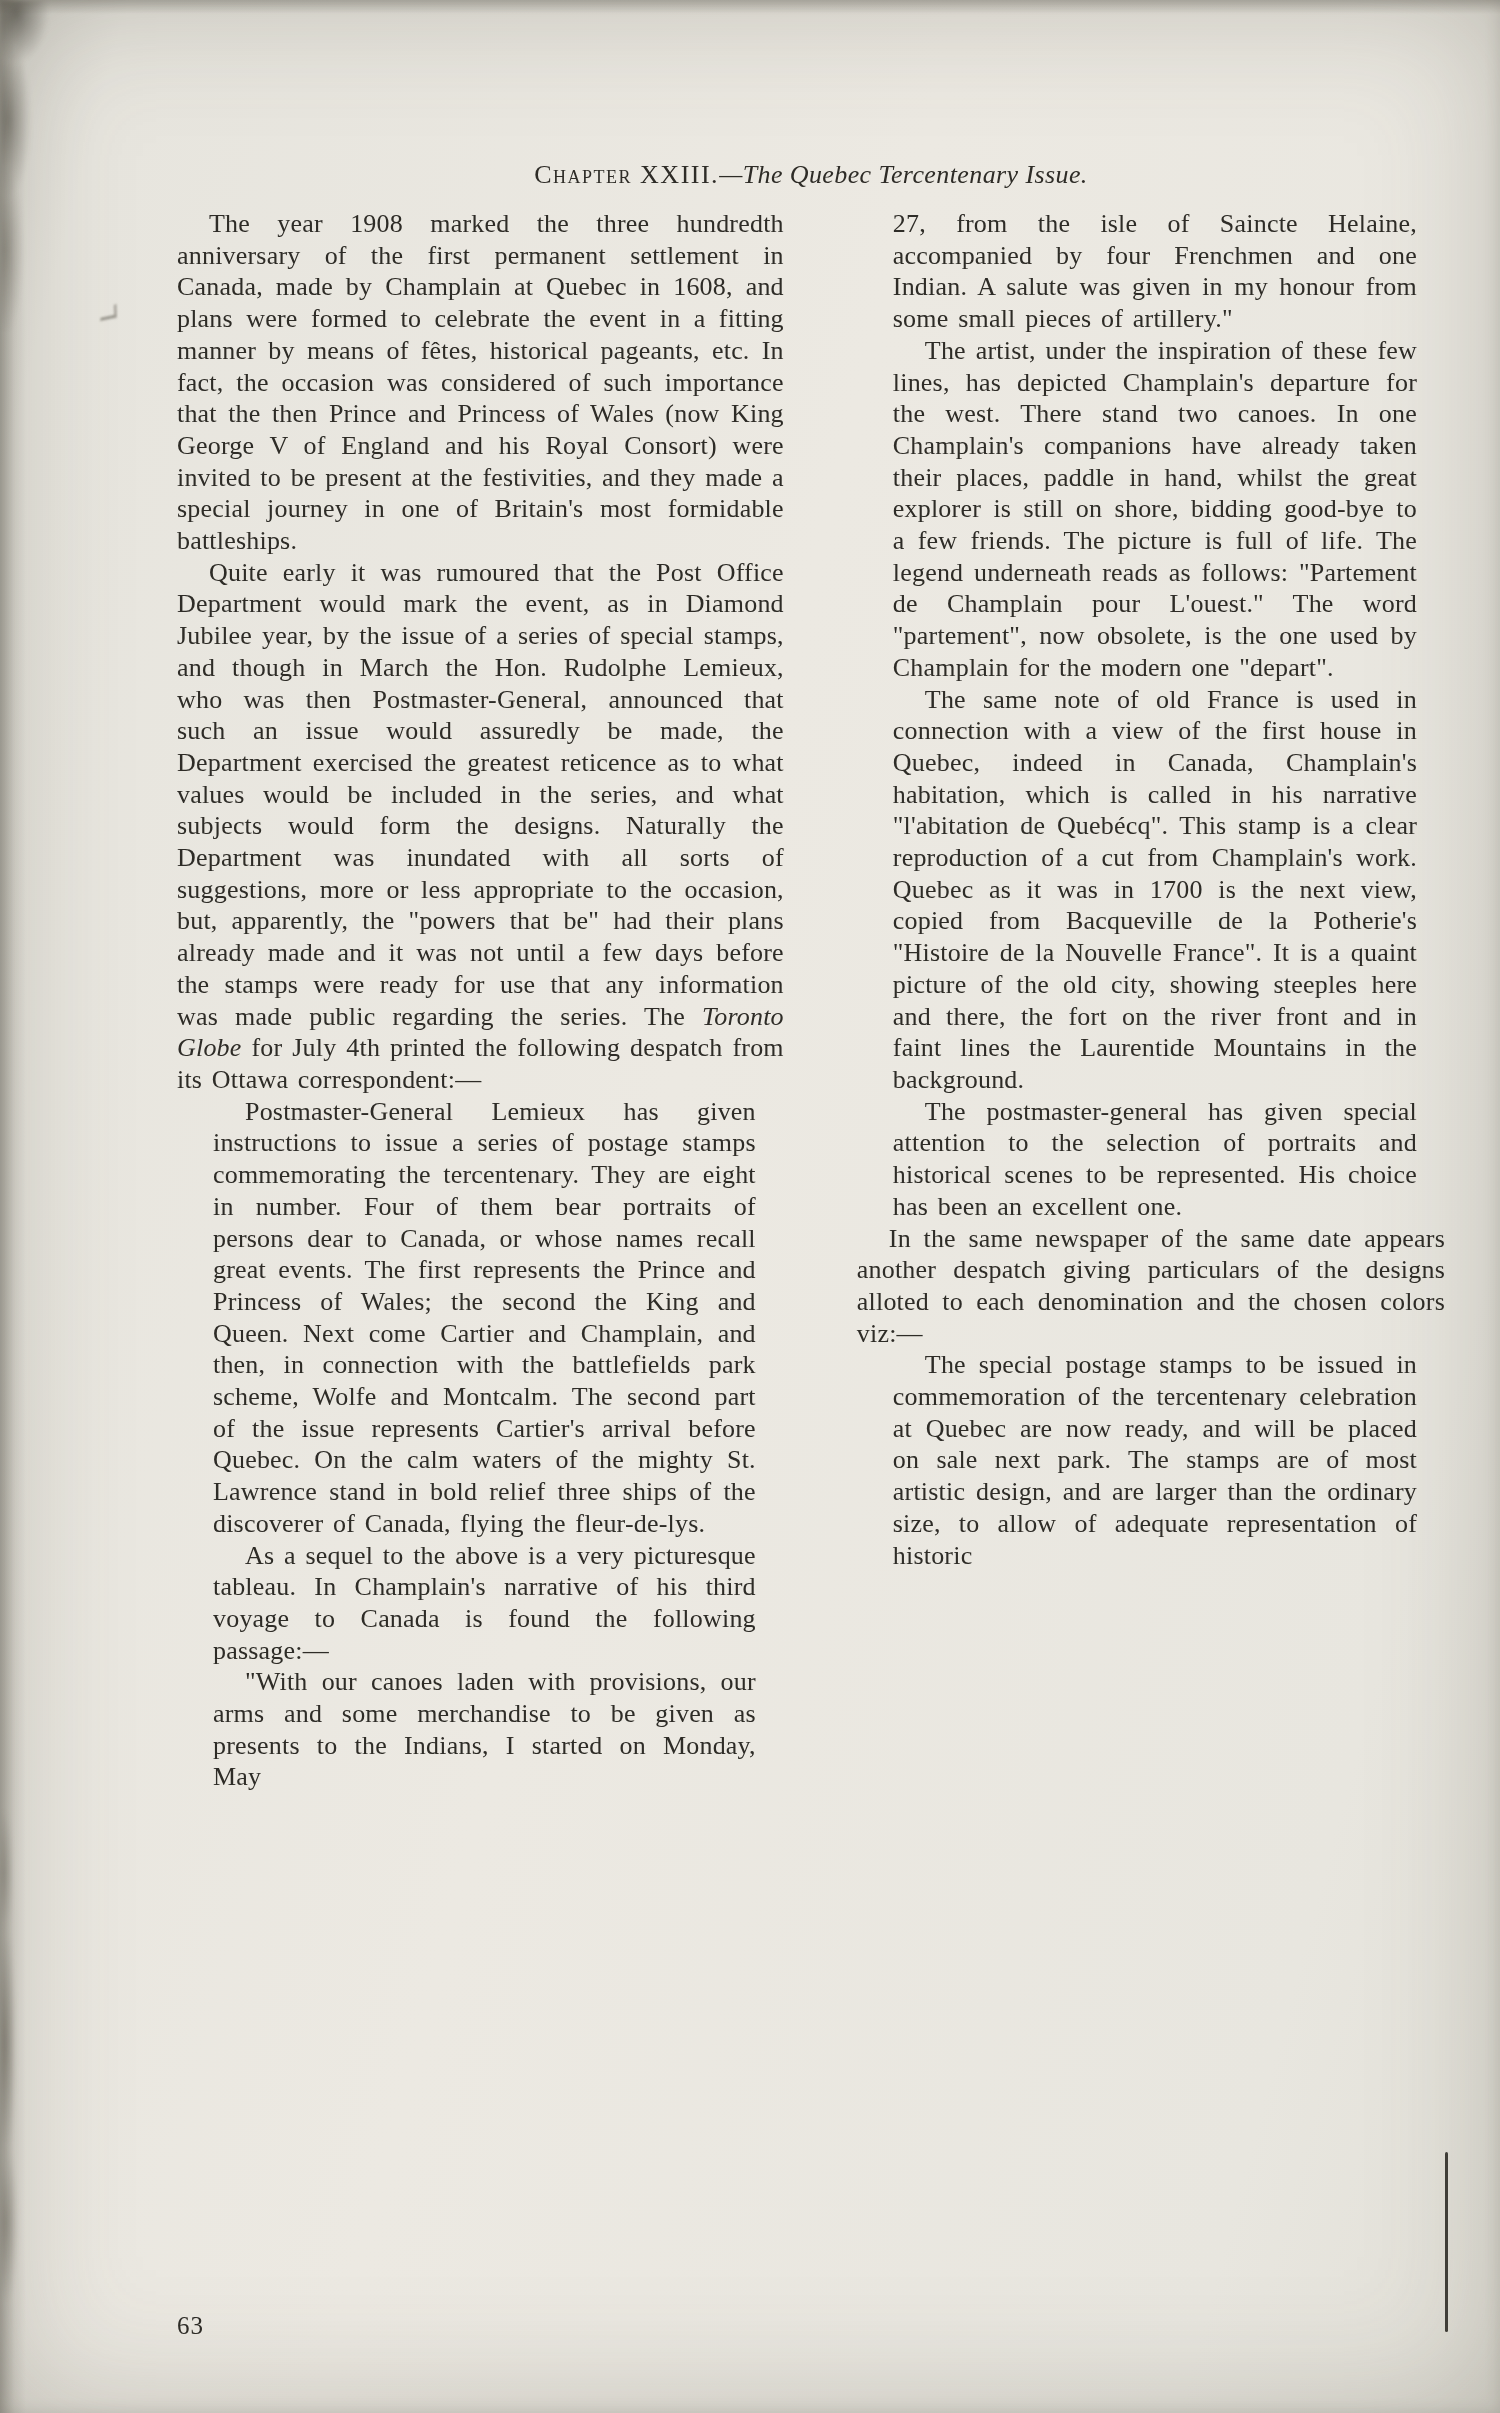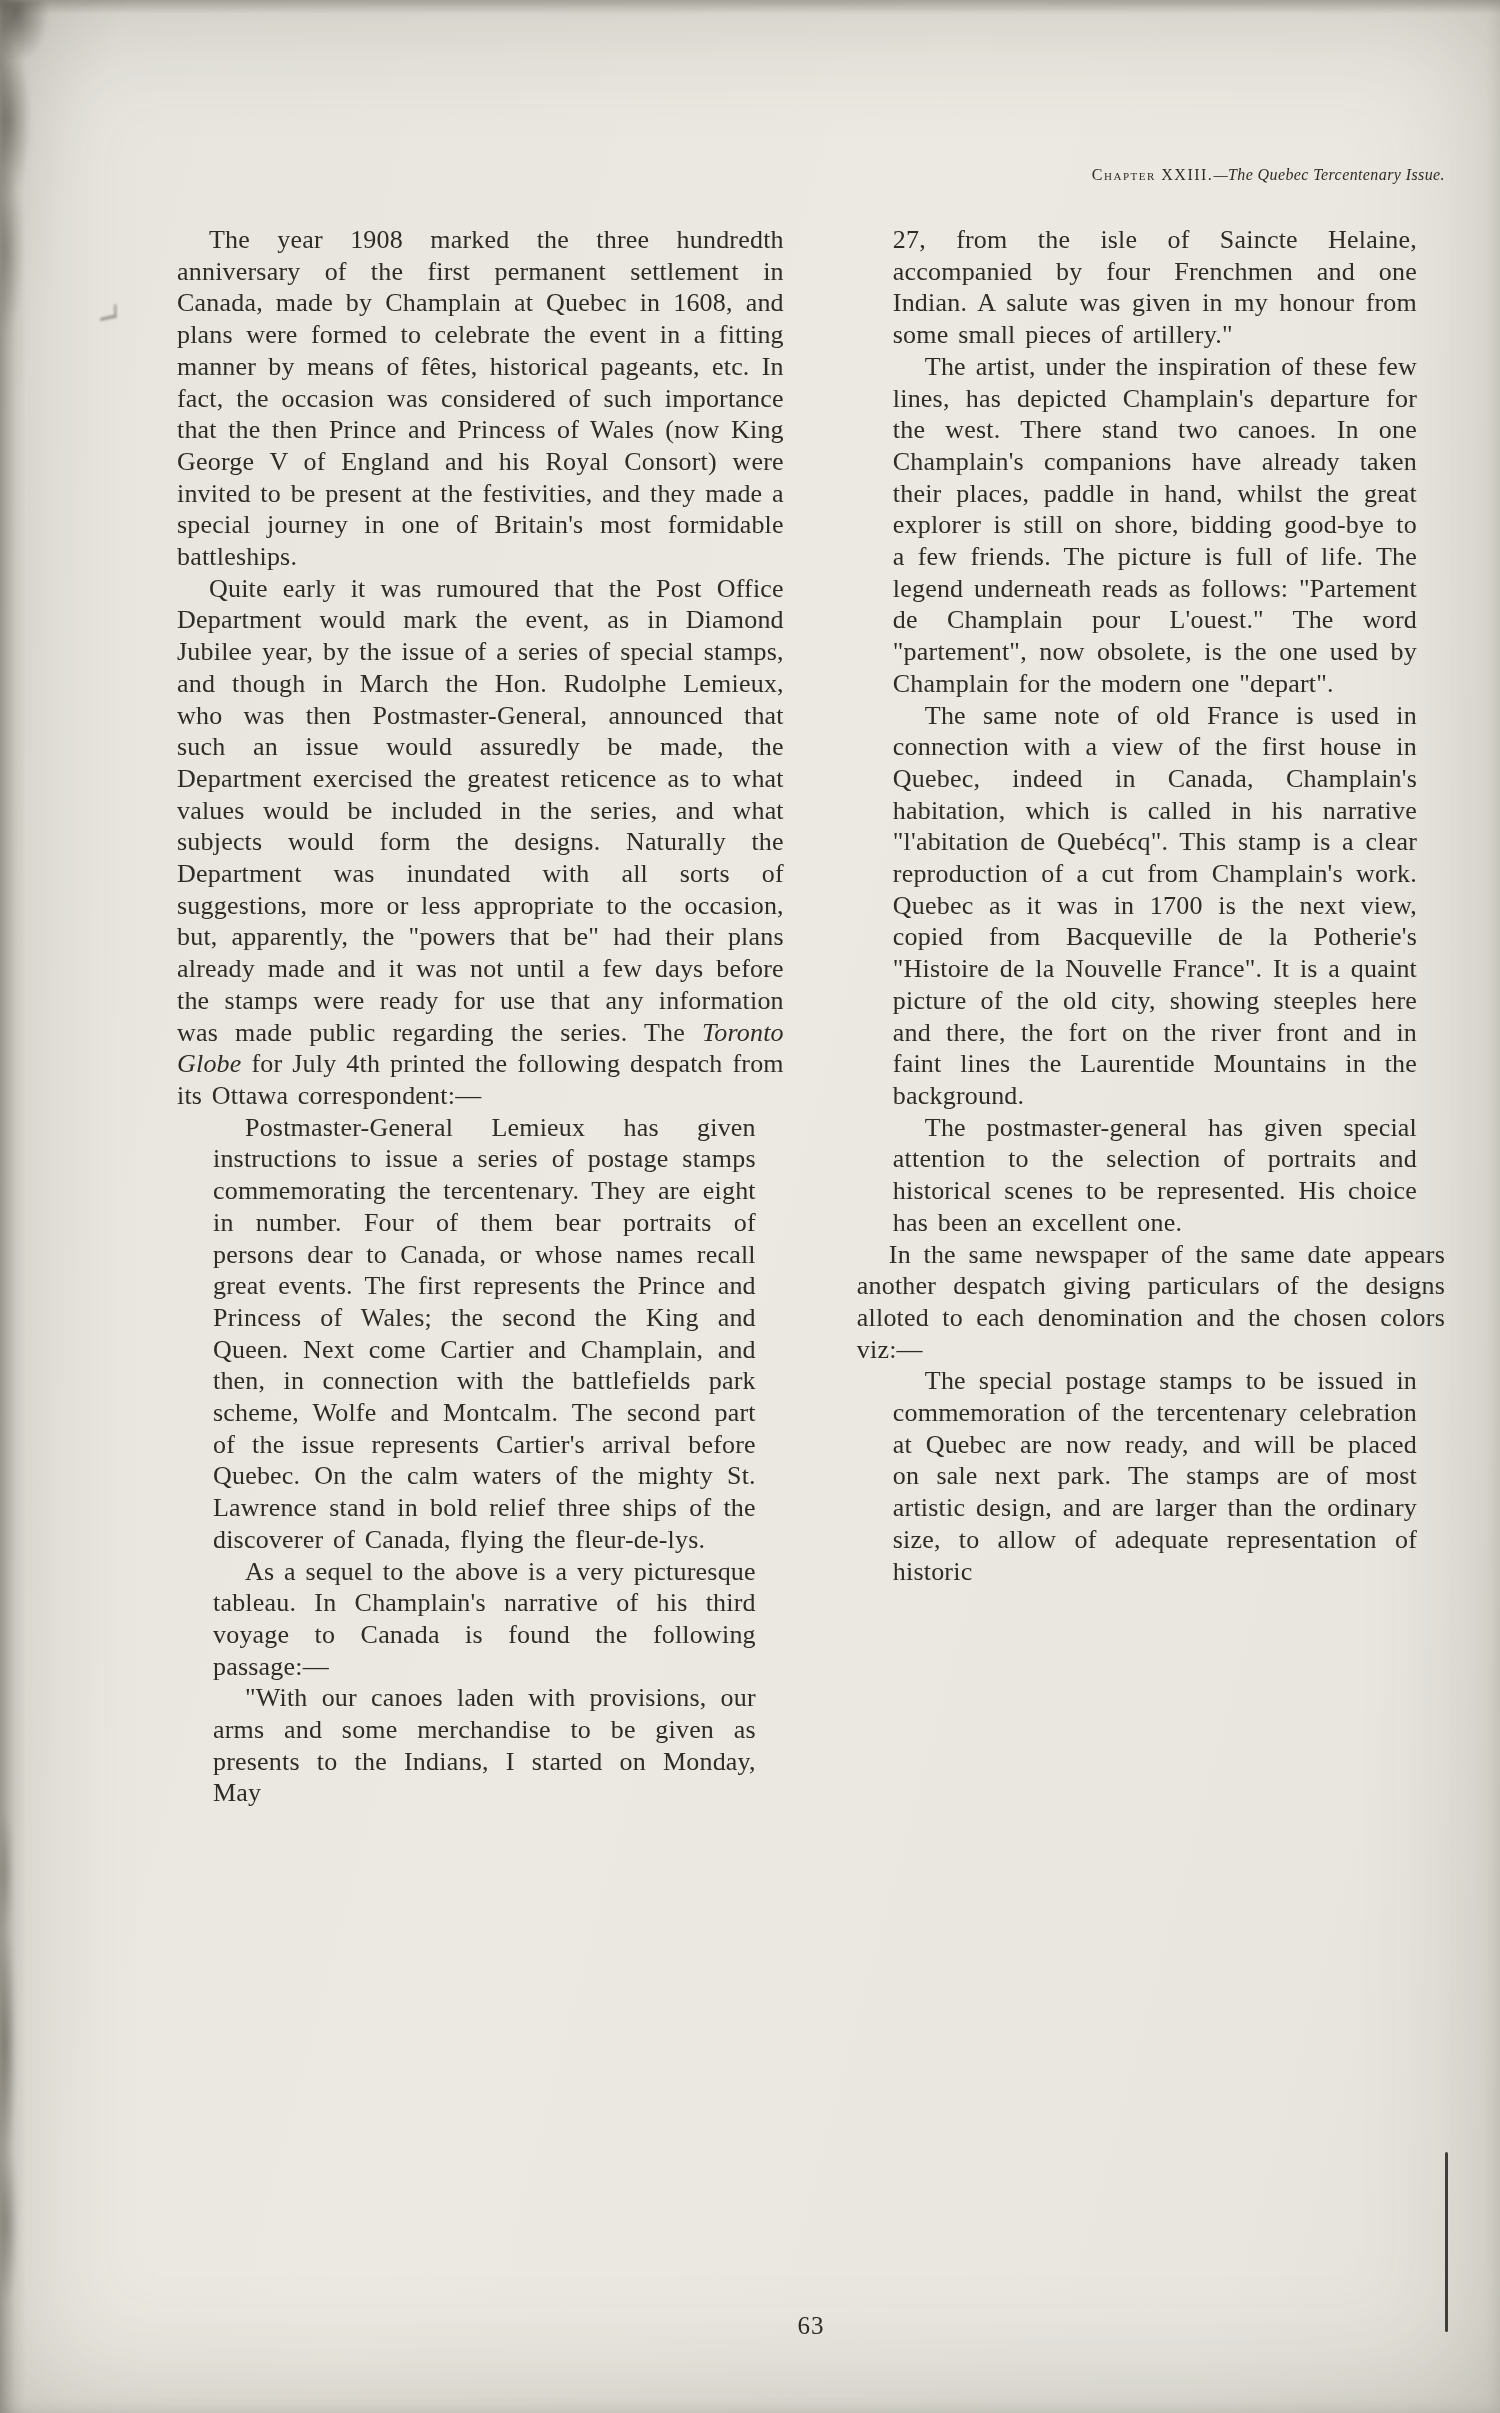--- a/index.html
+++ b/index.html
@@ -65,24 +65,24 @@
     background: linear-gradient(to bottom, rgba(90,86,76,0.3), rgba(90,86,76,0));
   }
   
   .content {
     position: absolute;
     left: 177px;
     top: 158px;
     width: 1268px;
   }
   .chapter-heading {
-    text-align: right;
-    font-size: 16px;
+    text-align: center;
+    font-size: 26px;
     line-height: 34px;
-    margin-bottom: 32px;
+    margin-bottom: 16px;
     white-space: nowrap;
     letter-spacing: 0.4px;
   }
   .chapter-label { font-variant: small-caps; letter-spacing: 1.5px; }
   .chapter-title { font-style: italic; }
   .columns {
     display: flex;
     gap: 73px;
     align-items: flex-start;
   }
@@ -100,21 +100,21 @@
   .indent { text-indent: 32px; }
   .quote {
     margin-left: 36px;
     margin-right: 28px;
   }
   .page-number {
     position: absolute;
     left: 177px;
     top: 2312px;
     width: 1268px;
-    text-align: center;
+    text-align: left;
     font-size: 25px;
     letter-spacing: 1px;
   }
   em { font-style: italic; }
 </style>
 </head>
 <body>
 
 <div class="page">
 

